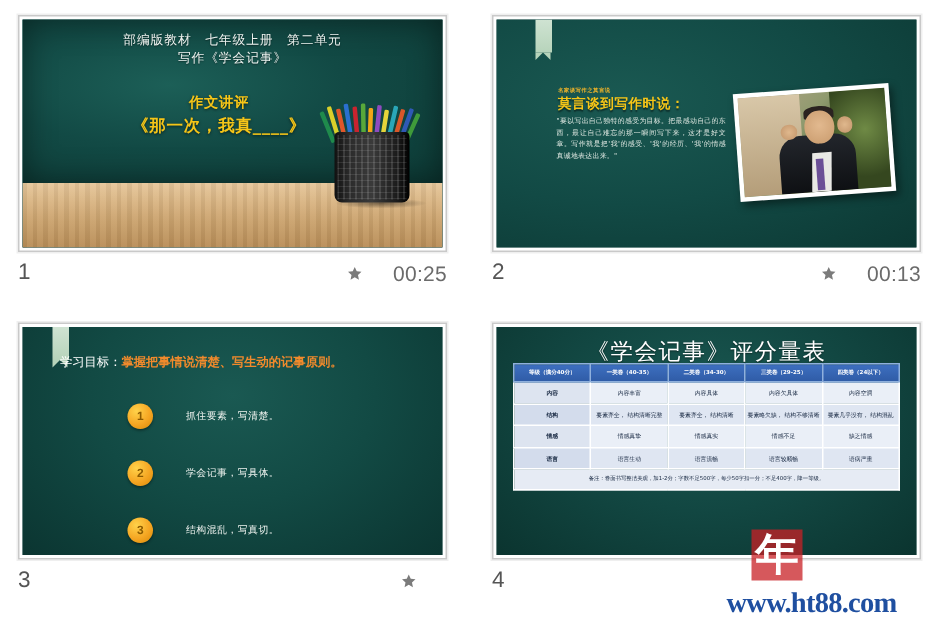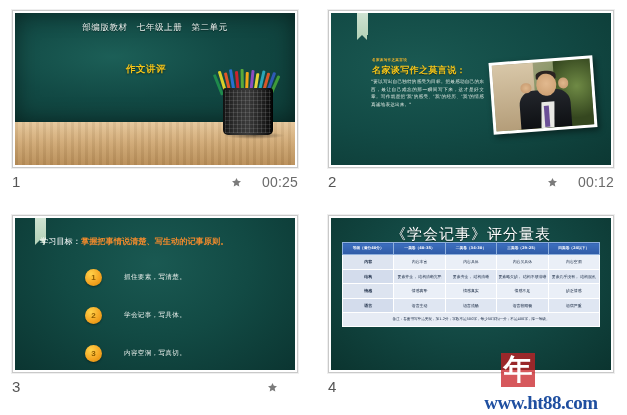--- a/index.html
+++ b/index.html
@@ -221,23 +221,25 @@
             <i style="left:37px;background:#2aa6b8;transform:rotate(13deg);height:25px;"></i>
             <i style="left:41px;background:#d9572a;transform:rotate(16deg);height:23px;"></i>
             <i style="left:45px;background:#2f59b5;transform:rotate(20deg);height:24px;"></i>
             <i style="left:49px;background:#3f9b3a;transform:rotate(24deg);height:21px;"></i>
           </div>
           <div class="cup-body"></div>
         </div>
 
         <div class="s1-title">
           <div>部编版教材　七年级上册　第二单元</div>
+          <div>写作《学会记事》</div>
         </div>
         <div class="s1-sub">
           <div>作文讲评</div>
+          <div class="l2">《那一次，我真____》</div>
         </div>
       </div>
     </div>
     <div class="meta">
       <div class="slide-num">1</div>
       <div class="meta-right">
         <svg class="star-icon" viewBox="0 0 24 24">
           <path fill="currentColor" d="M12 2l2.9 6.3 6.9.8-5.1 4.7 1.4 6.8L12 17.2 5.9 20.6l1.4-6.8L2.2 9.1l6.9-.8z"></path>
         </svg>
         <div class="dur">00:25</div>
@@ -245,21 +247,21 @@
     </div>
   </div>
 
   <div class="cell right">
     <div class="thumb-wrap">
       <div class="slide">
         <div class="s2-bg"></div>
         <div class="tab-deco"></div>
 
         <div class="s2-eyebrow">名家谈写作之莫言说</div>
-        <div class="s2-head">名家谈写作之莫言说：</div>
+        <div class="s2-head">莫言谈到写作时说：</div>
         <div class="s2-quote">"要以写出自己独特的感受为目标。把最感动自己的东西，最让自己难忘的那一瞬间写下来，这才是好文章。写作就是把'我'的感受、'我'的经历、'我'的情感真诚地表达出来。"</div>
 
         <div class="photo">
           <div class="photo-inner">
             <div class="ph-wall"></div>
             <div class="ph-plant"></div>
             <div class="ph-suit"></div>
             <div class="ph-shirt"></div>
             <div class="ph-tie"></div>
             <div class="ph-hair"></div>
@@ -269,21 +271,21 @@
           </div>
         </div>
       </div>
     </div>
     <div class="meta">
       <div class="slide-num">2</div>
       <div class="meta-right">
         <svg class="star-icon" viewBox="0 0 24 24">
           <path fill="currentColor" d="M12 2l2.9 6.3 6.9.8-5.1 4.7 1.4 6.8L12 17.2 5.9 20.6l1.4-6.8L2.2 9.1l6.9-.8z"></path>
         </svg>
-        <div class="dur">00:12</div>
+        <div class="dur">00:13</div>
       </div>
     </div>
   </div>
 
   <div class="cell left">
     <div class="thumb-wrap">
       <div class="slide">
         <div class="s3-bg"></div>
         <div class="tab-deco" style="left:20px;"></div>
 
@@ -295,21 +297,21 @@
           <div class="s3-item">
             <div class="badge">1</div>
             <div class="s3-txt">抓住要素，写清楚。</div>
           </div>
           <div class="s3-item">
             <div class="badge">2</div>
             <div class="s3-txt">学会记事，写具体。</div>
           </div>
           <div class="s3-item">
             <div class="badge">3</div>
-            <div class="s3-txt">内容空洞，写真切。</div>
+            <div class="s3-txt">结构混乱，写真切。</div>
           </div>
         </div>
       </div>
     </div>
     <div class="meta">
       <div class="slide-num">3</div>
       <div class="meta-right">
         <svg class="star-icon" viewBox="0 0 24 24">
           <path fill="currentColor" d="M12 2l2.9 6.3 6.9.8-5.1 4.7 1.4 6.8L12 17.2 5.9 20.6l1.4-6.8L2.2 9.1l6.9-.8z"></path>
         </svg>

